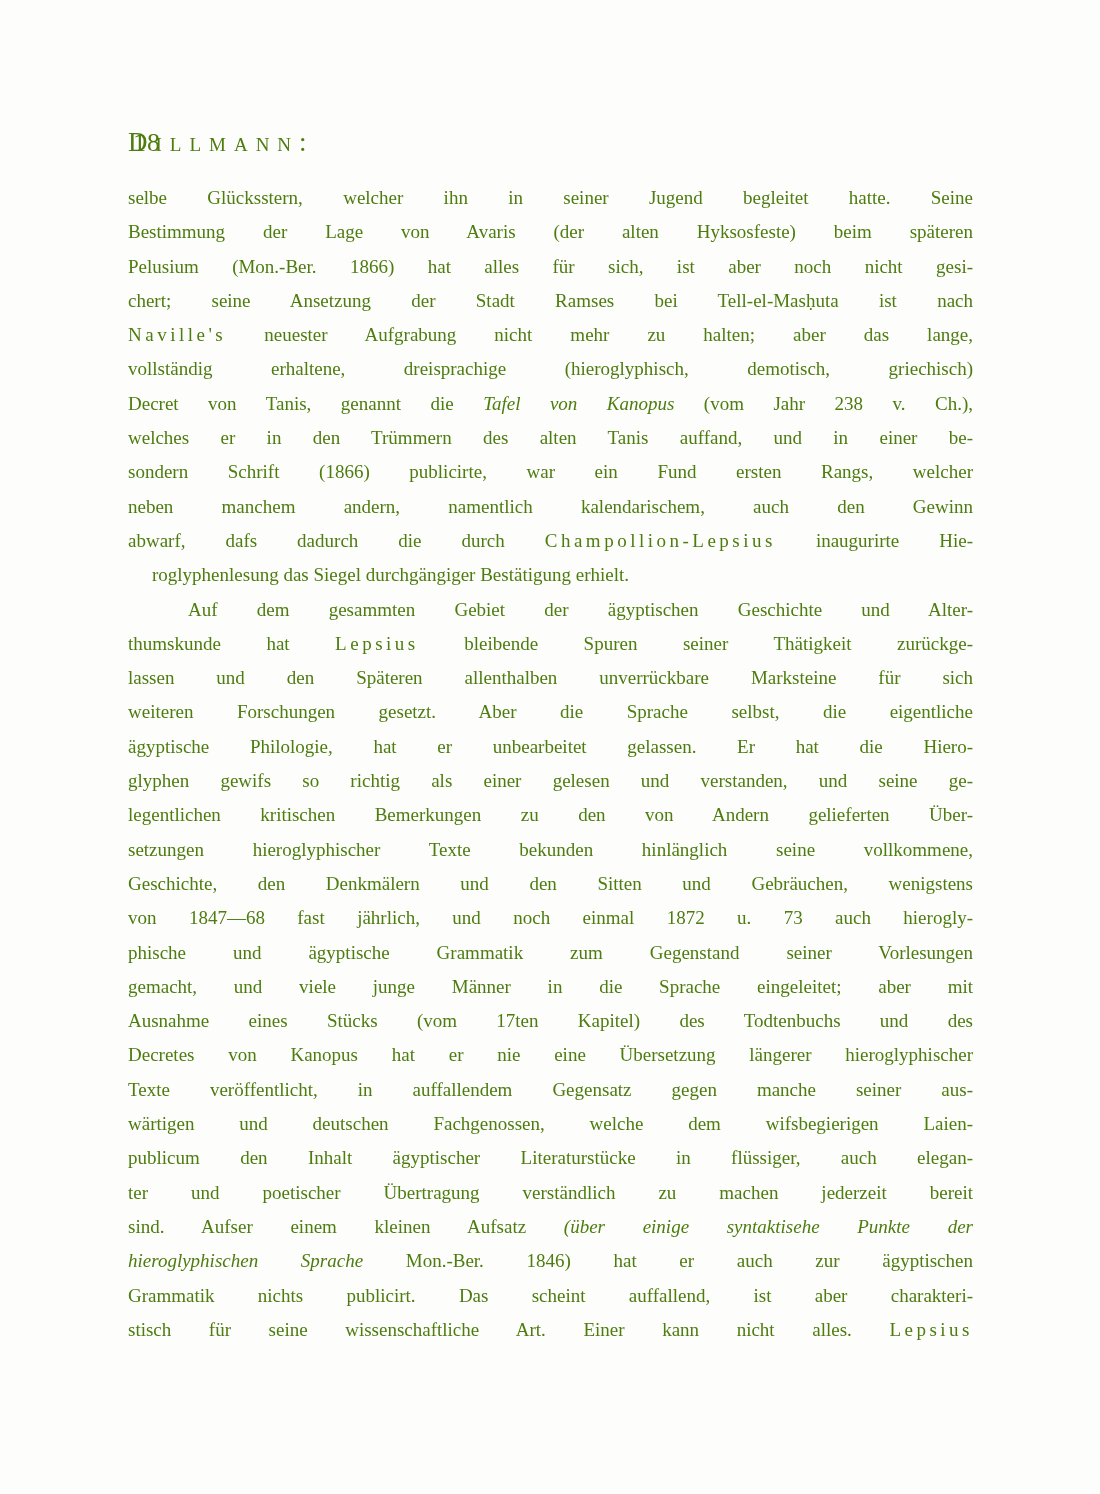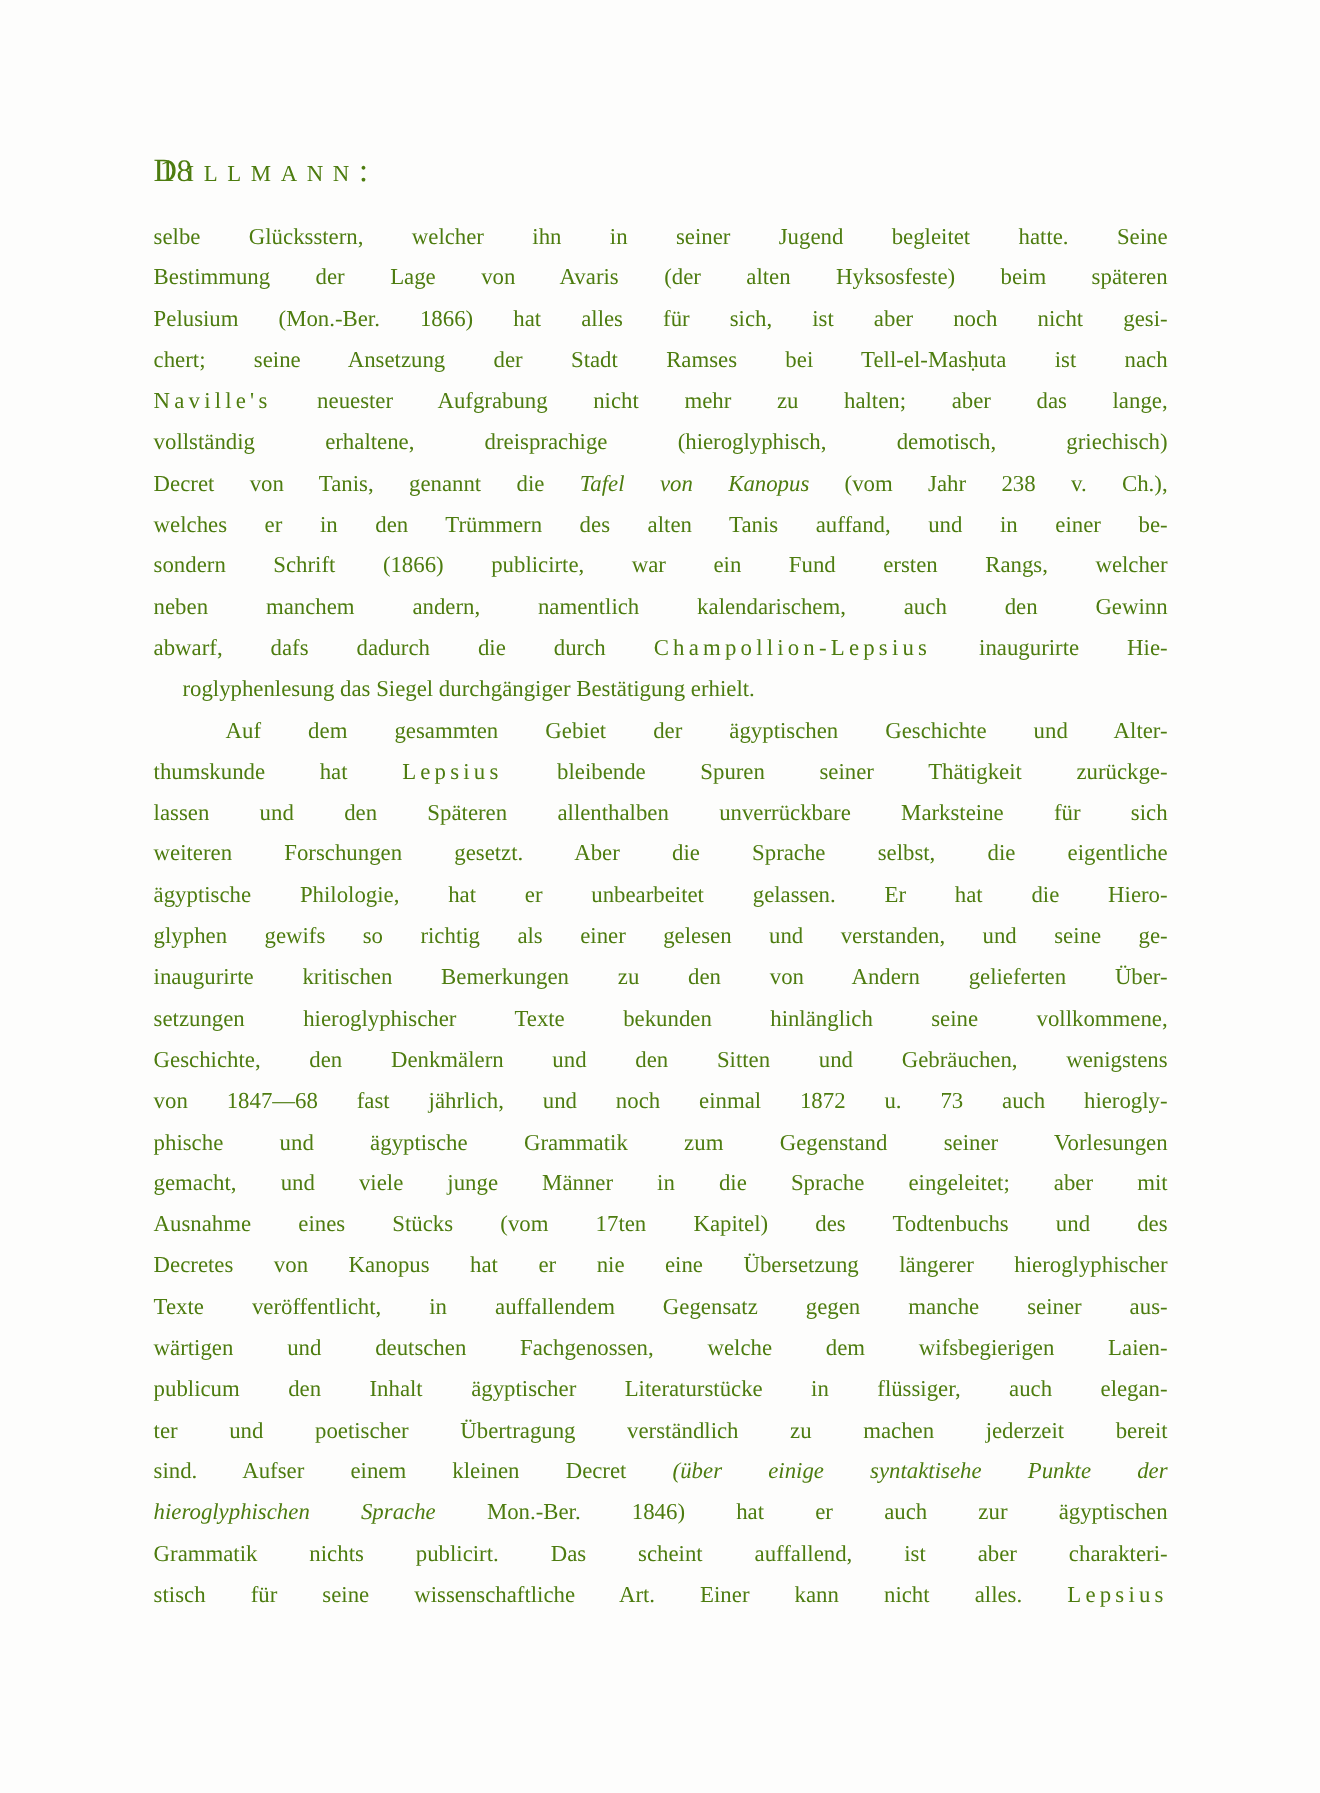--- a/index.html
+++ b/index.html
@@ -86,30 +86,30 @@
       <div class="line"><span>sondern Schrift (1866) publicirte, war ein Fund ersten Rangs, welcher</span></div>
       <div class="line"><span>neben manchem andern, namentlich kalendarischem, auch den Gewinn</span></div>
       <div class="line"><span>abwarf, dafs dadurch die durch </span><span class="spd">Champollion-Lepsius</span><span> inaugurirte Hie-</span></div>
       <div class="line end"><span>roglyphenlesung das Siegel durchgängiger Bestätigung erhielt.</span></div>
       <div class="line indent"><span>Auf dem gesammten Gebiet der ägyptischen Geschichte und Alter-</span></div>
       <div class="line"><span>thumskunde hat </span><span class="spd">Lepsius</span><span> bleibende Spuren seiner Thätigkeit zurückge-</span></div>
       <div class="line"><span>lassen und den Späteren allenthalben unverrückbare Marksteine für sich</span></div>
       <div class="line"><span>weiteren Forschungen gesetzt. Aber die Sprache selbst, die eigentliche</span></div>
       <div class="line"><span>ägyptische Philologie, hat er unbearbeitet gelassen. Er hat die Hiero-</span></div>
       <div class="line"><span>glyphen gewifs so richtig als einer gelesen und verstanden, und seine ge-</span></div>
-      <div class="line"><span>inaugurirte kritischen Bemerkungen zu den von Andern gelieferten Über-</span></div>
+      <div class="line"><span>legentlichen kritischen Bemerkungen zu den von Andern gelieferten Über-</span></div>
       <div class="line"><span>setzungen hieroglyphischer Texte bekunden hinlänglich seine vollkommene,</span></div>
       <div class="line"><span>Geschichte, den Denkmälern und den Sitten und Gebräuchen, wenigstens</span></div>
       <div class="line"><span>von 1847—68 fast jährlich, und noch einmal 1872 u. 73 auch hierogly-</span></div>
       <div class="line"><span>phische und ägyptische Grammatik zum Gegenstand seiner Vorlesungen</span></div>
       <div class="line"><span>gemacht, und viele junge Männer in die Sprache eingeleitet; aber mit</span></div>
       <div class="line"><span>Ausnahme eines Stücks (vom 17ten Kapitel) des Todtenbuchs und des</span></div>
       <div class="line"><span>Decretes von Kanopus hat er nie eine Übersetzung längerer hieroglyphischer</span></div>
       <div class="line"><span>Texte veröffentlicht, in auffallendem Gegensatz gegen manche seiner aus-</span></div>
       <div class="line"><span>wärtigen und deutschen Fachgenossen, welche dem wifsbegierigen Laien-</span></div>
       <div class="line"><span>publicum den Inhalt ägyptischer Literaturstücke in flüssiger, auch elegan-</span></div>
       <div class="line"><span>ter und poetischer Übertragung verständlich zu machen jederzeit bereit</span></div>
-      <div class="line"><span>sind. Aufser einem kleinen Decret </span><span class="it">(über einige syntaktisehe Punkte der</span></div>
+      <div class="line"><span>sind. Aufser einem kleinen Aufsatz </span><span class="it">(über einige syntaktisehe Punkte der</span></div>
       <div class="line"><span class="it">hieroglyphischen Sprache</span><span> Mon.-Ber. 1846) hat er auch zur ägyptischen</span></div>
       <div class="line"><span>Grammatik nichts publicirt. Das scheint auffallend, ist aber charakteri-</span></div>
       <div class="line"><span>stisch für seine wissenschaftliche Art. Einer kann nicht alles. </span><span class="spd">Lepsius</span></div>
     </div>
 </div>
 
 </body></html>

